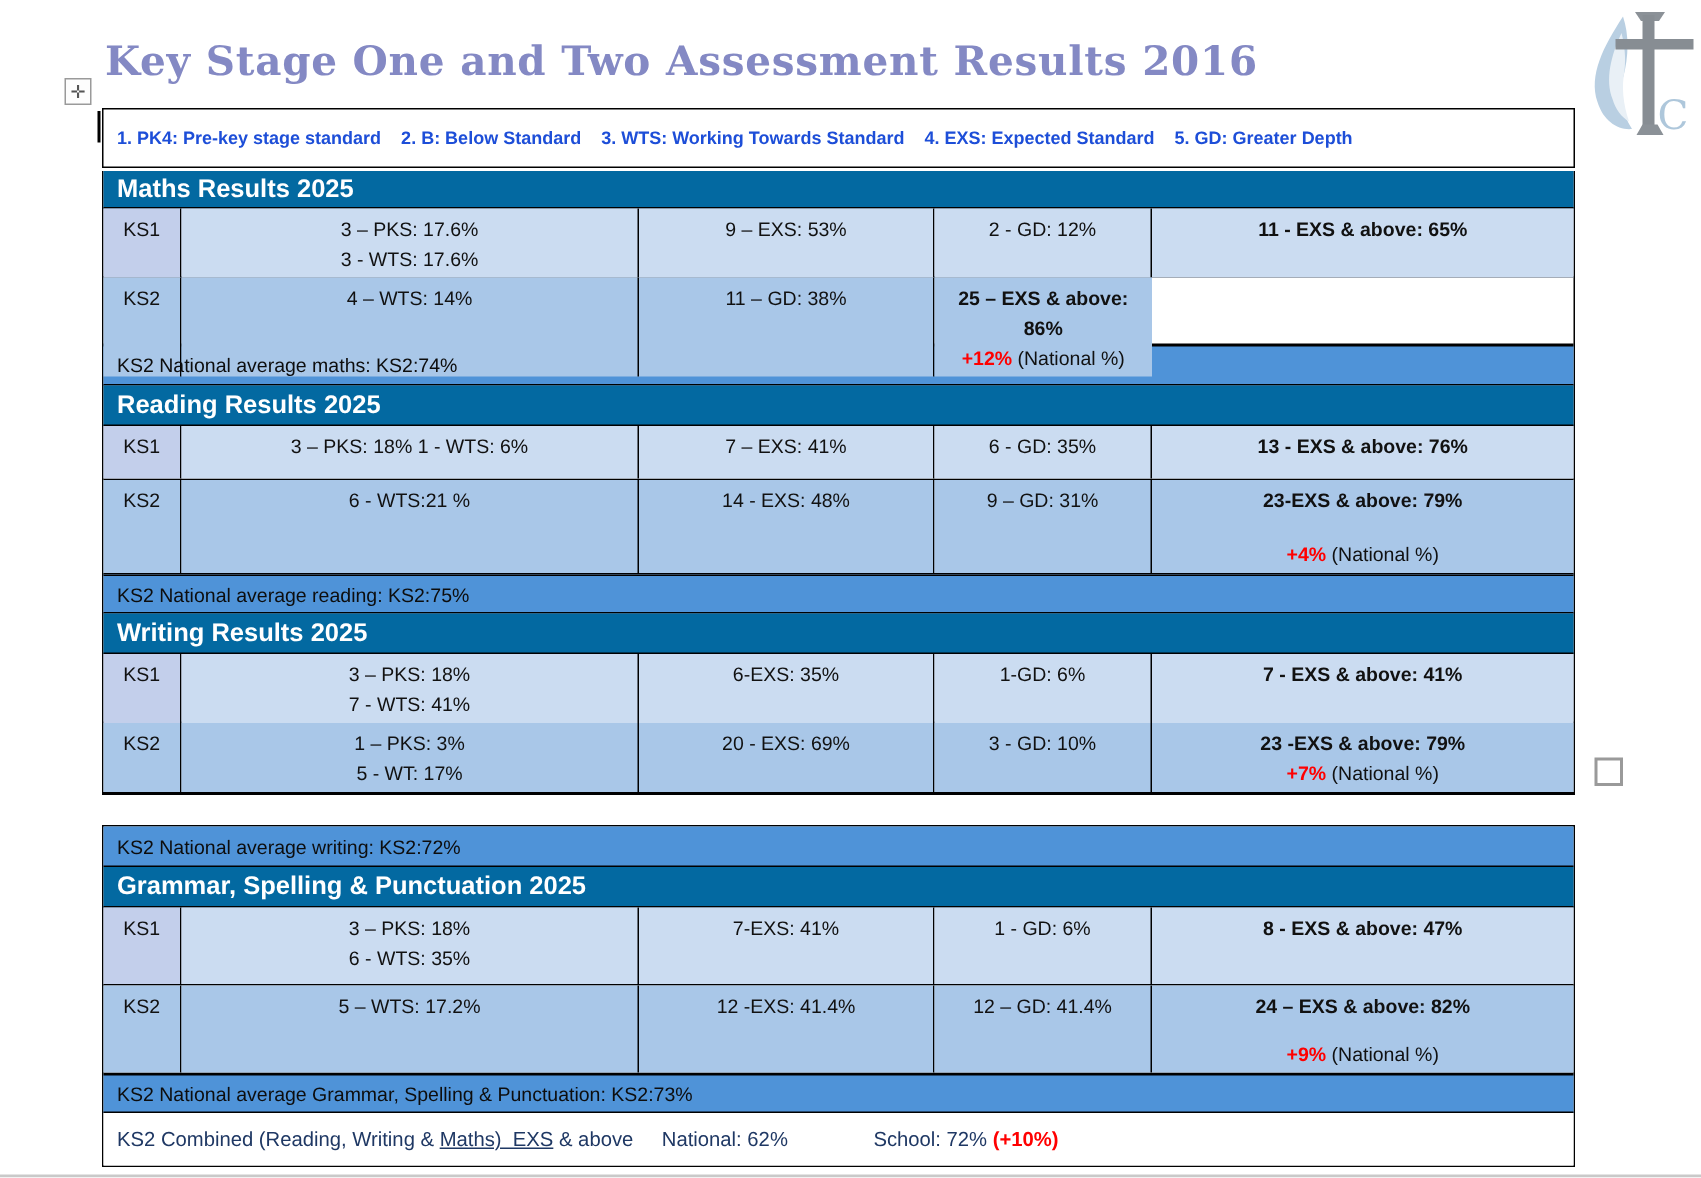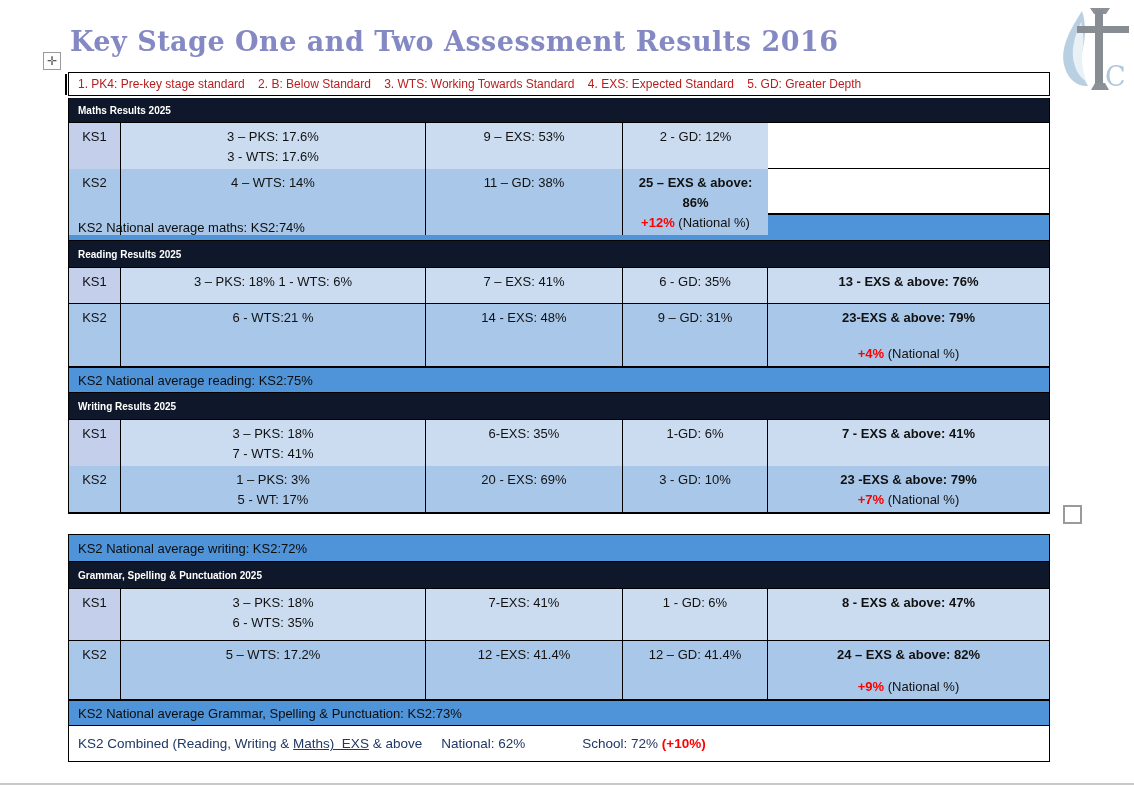--- a/index.html
+++ b/index.html
@@ -12,29 +12,29 @@
   .move-handle { position:absolute; left:43px; top:52px; width:18px; height:18px;
     border:1px solid #9a9a9a; background:#fdfdfd; color:#555; font-size:12px;
     display:flex; align-items:center; justify-content:center; cursor:move; }
 
   .caret { position:absolute; left:65px; top:74px; width:1.5px; height:21px; background:#000; }
 
   .logo { position:absolute; left:1048px; top:6px; width:82px; height:88px; }
 
   .doc { position:absolute; left:68px; top:72px; width:982px; }
 
-  .legend { height:24px; border:1px solid #000; background:#fff; color:#b91c1c;
+  .legend { height:40px; border:1px solid #000; background:#fff; color:#1d4ed8;
     font-size:12px; display:flex; align-items:center; padding-left:9px;
-    white-space:pre; margin-bottom:2px; }
+    white-space:pre; margin-bottom:2px;font-weight:bold; }
 
   .tbl { border-left:1px solid #000; border-right:1px solid #000; }
   .tbl1 { border-bottom:2px solid #000; }
   .tbl2 { border-top:1px solid #000; border-bottom:1px solid #000; }
 
-  .sec-header { background:#0f172a; color:#fff; font-size:10px; font-weight:600;
+  .sec-header { background:#0369a1; color:#fff; font-size:17px; font-weight:600;
     display:flex; align-items:center; padding-left:9px; border-bottom:1px solid #000; }
 
   .avg-bar { background:#4f93d8; color:#0d0d0d; font-size:13px;
     display:flex; align-items:center; padding-left:9px;
     border-top:1px solid #000; border-bottom:1px solid #000; }
   .avg-bar.no-top { border-top:none;text-align:center; }
 
   .row { display:grid; grid-template-columns:52px 305px 197px 145px 1fr;
     border-bottom:1px solid #000; }
   .row:last-of-type { border-bottom:none; }
@@ -104,20 +104,21 @@
       <div class="sec-header h25">Maths Results 2025</div>
 
       <div class="row h46">
         <div class="cell label-light">KS1</div>
         <div class="cell light">
           <div>3 – PKS: 17.6%</div>
             <div>3 - WTS: 17.6%</div>
         </div>
         <div class="cell light">9 – EXS: 53%</div>
         <div class="cell light">2 - GD: 12%</div>
+        <div class="cell light bold">11 - EXS &amp; above: 65%</div>
       </div>
 
       <div class="row h45">
         <div class="cell medium">KS2</div>
         <div class="cell medium">4 – WTS: 14%</div>
         <div class="cell medium">11 – GD: 38%</div>
         <div class="cell medium bold">
           <div>25 – EXS &amp; above: 86%</div>
           <div><span class="delta">+12%</span><span class="note-rest"> (National %)</span></div>
         </div>

